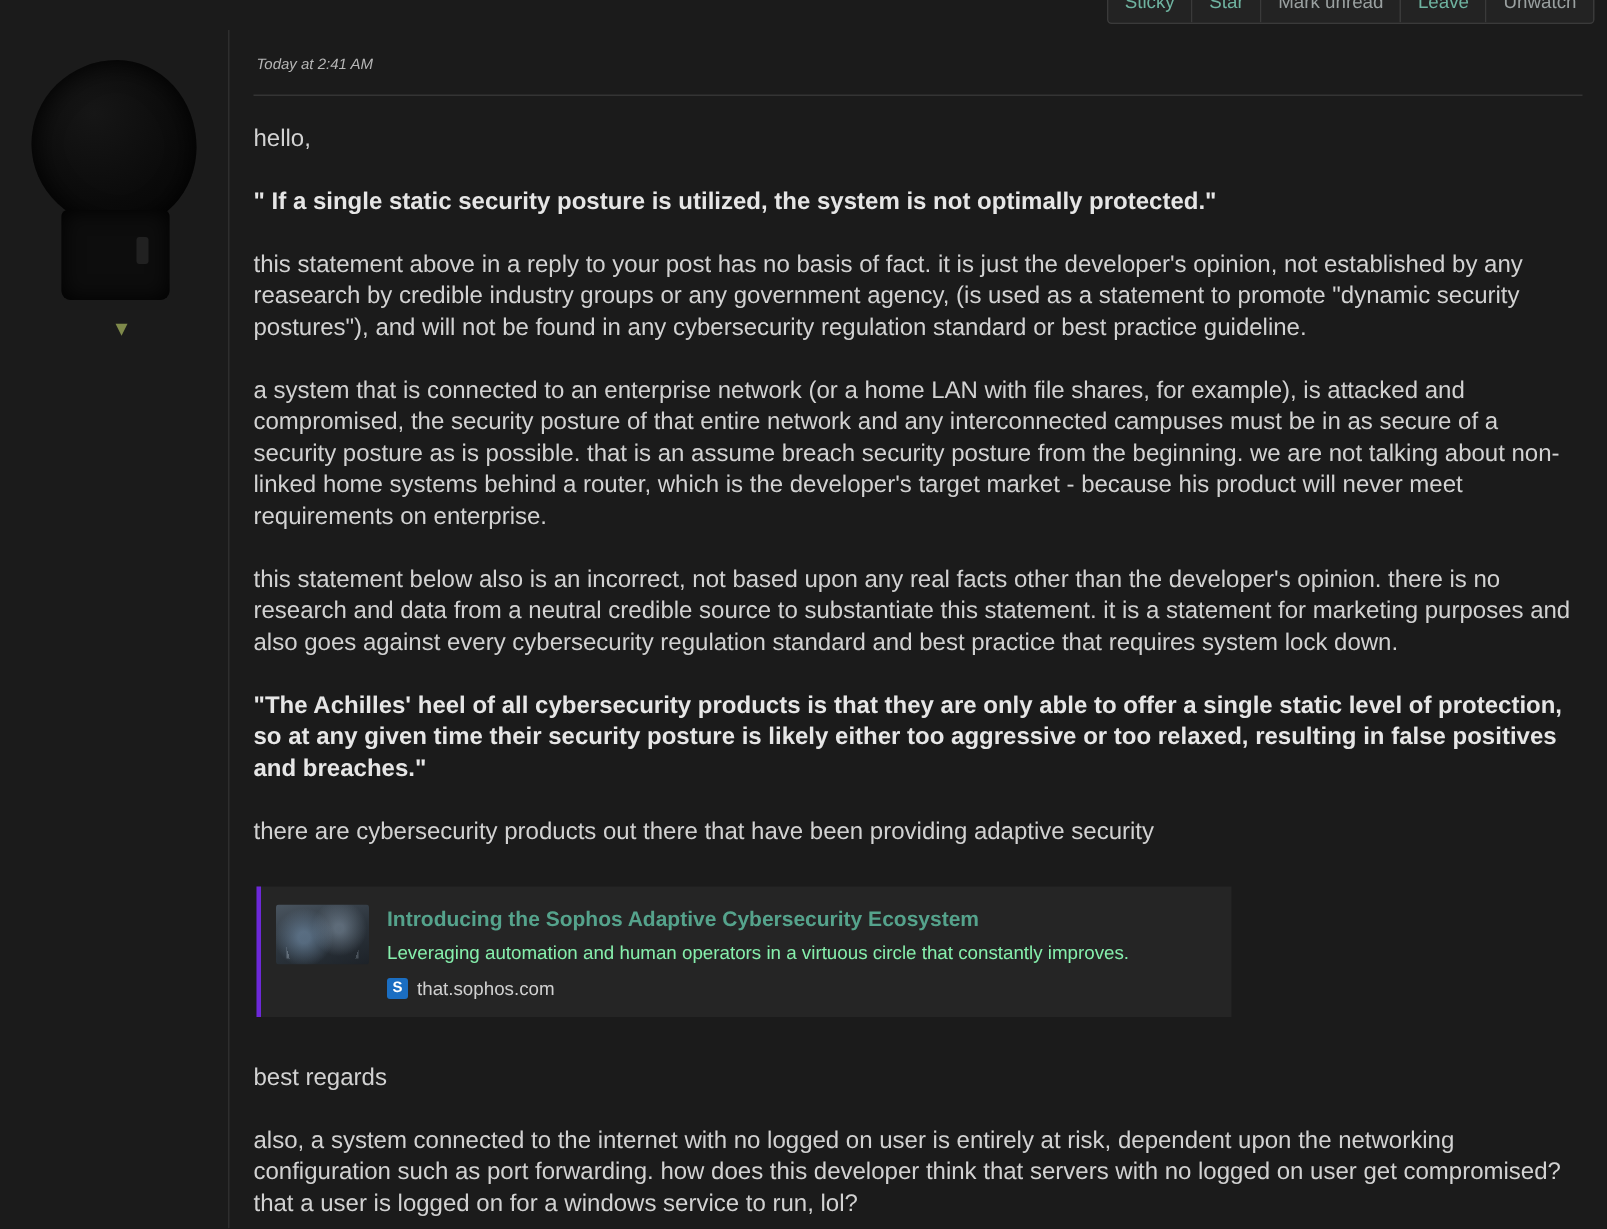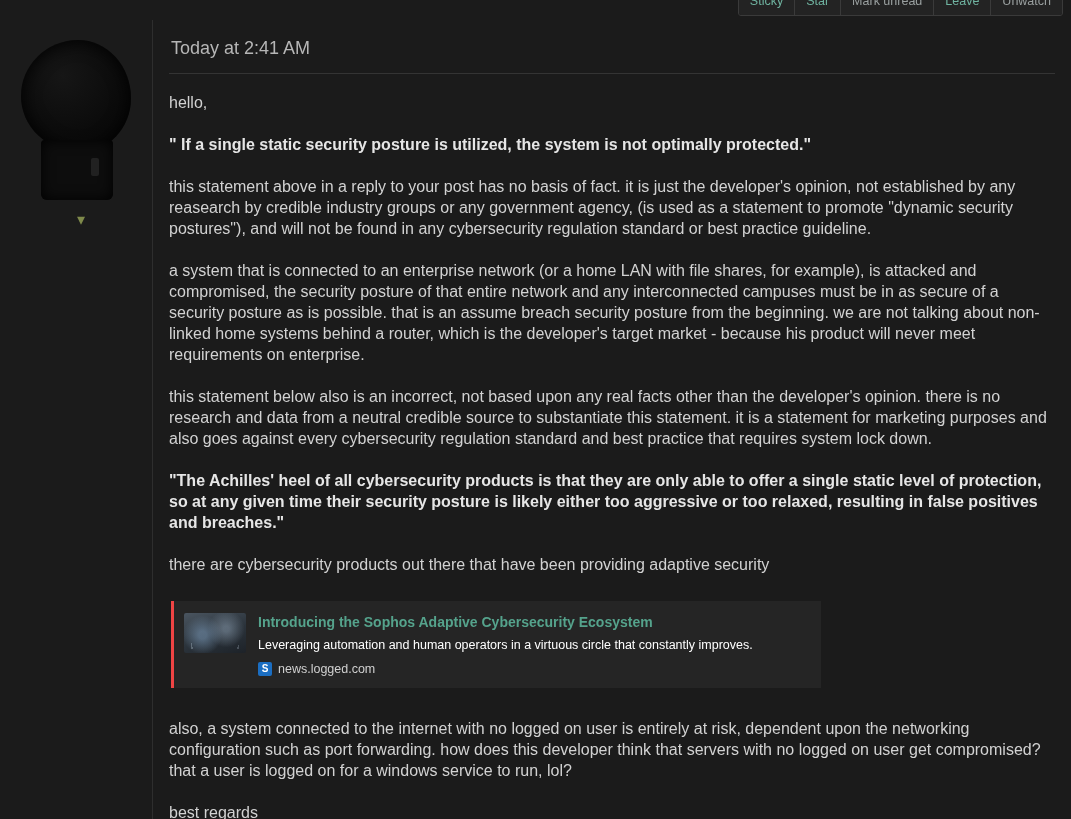--- a/index.html
+++ b/index.html
@@ -101,23 +101,24 @@
     left: 52px;
     width: 16px; height: 16px;
     color: #7f8a4b;
     font-size: 16px;
     line-height: 16px;
     text-align: center;
   }
 
   
   .timestamp {
-    font-size: 18px;
+    font-size: 10px;
     color: #b6b6b6;
     padding: 0 0 14px 2px;
+    font-style: italic;
   }
   .divider {
     height: 1px;
     background: #343434;
     margin: 0 0 18px 0;
   }
   .post p {
     margin: 0 0 21px 0;
     line-height: 21px;
     font-size: 16px;
@@ -127,21 +128,21 @@
   .post p.strong {
     font-weight: bold;
     color: #e6e6e6;
   }
 
   
   .link-card {
     margin: 26px 0 30px 2px;
     width: 650px;
     background: #252525;
-    border-left: 3px solid #ef4444;
+    border-left: 3px solid #6d28d9;
     display: flex;
     padding: 12px 12px 12px 10px;
     box-sizing: border-box;
   }
   .card-thumb {
     width: 62px;
     height: 40px;
     flex: 0 0 62px;
     margin-right: 12px;
     border-radius: 2px;
@@ -163,21 +164,21 @@
   }
   .card-main { flex: 1 1 auto; min-width: 0; }
   .card-title {
     color: #55a38c;
     font-size: 14px;
     font-weight: bold;
     line-height: 18px;
     margin-bottom: 6px;
   }
   .card-desc {
-    color: #ffffff;
+    color: #86efac;
     font-size: 12.5px;
     line-height: 17px;
     margin-bottom: 8px;
   }
   .card-source {
     display: flex;
     align-items: center;
     font-size: 12.5px;
     color: #d0d0d0;
   }
@@ -228,22 +229,22 @@
       <p class="strong">"The Achilles' heel of all cybersecurity products is that they are only able to offer a single static level of protection, so at any given time their security posture is likely either too aggressive or too relaxed, resulting in false positives and breaches."</p>
       <p>there are cybersecurity products out there that have been providing adaptive security</p>
 
       <div class="link-card">
         <div class="card-thumb"></div>
         <div class="card-main">
           <div class="card-title">Introducing the Sophos Adaptive Cybersecurity Ecosystem</div>
           <div class="card-desc">Leveraging automation and human operators in a virtuous circle that constantly improves.</div>
           <div class="card-source">
             <span class="favicon">S</span>
-            <span>news.logged.com</span>
+            <span>that.sophos.com</span>
           </div>
         </div>
       </div>
 
+      <p>best regards</p>
       <p>also, a system connected to the internet with no logged on user is entirely at risk, dependent upon the networking configuration such as port forwarding. how does this developer think that servers with no logged on user get compromised? that a user is logged on for a windows service to run, lol?</p>
-      <p>best regards</p>
     </div>
   </div>
 </div>
 
 </body></html>

